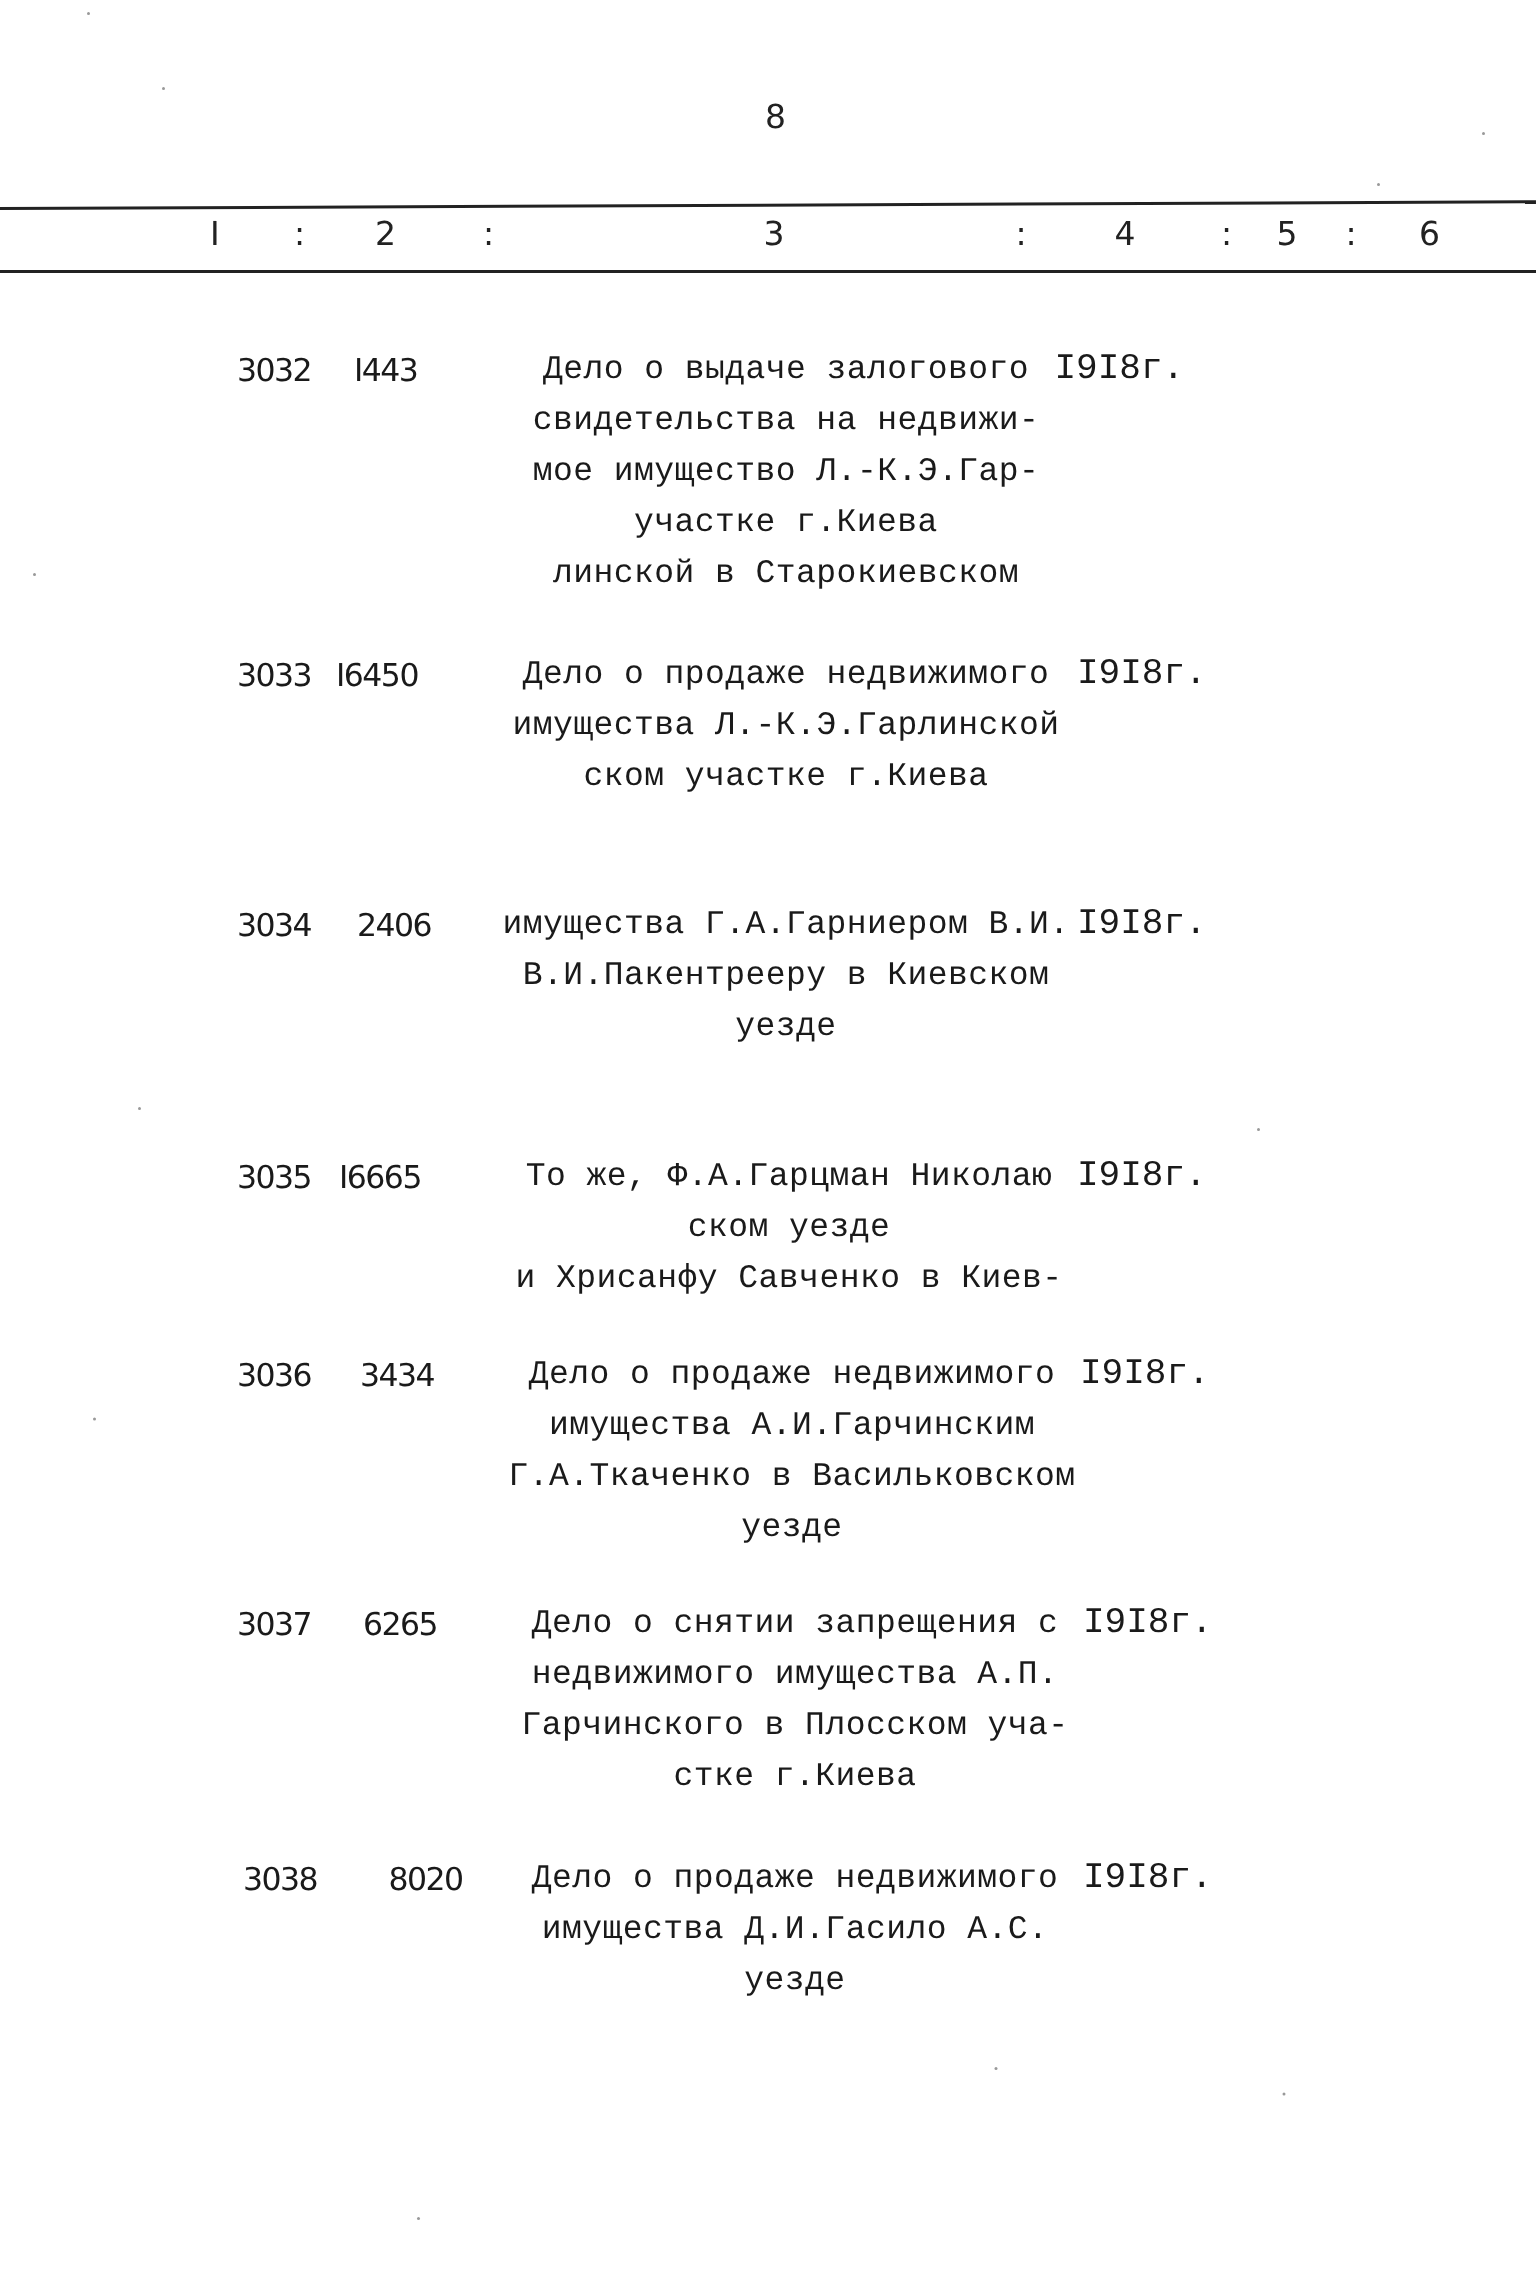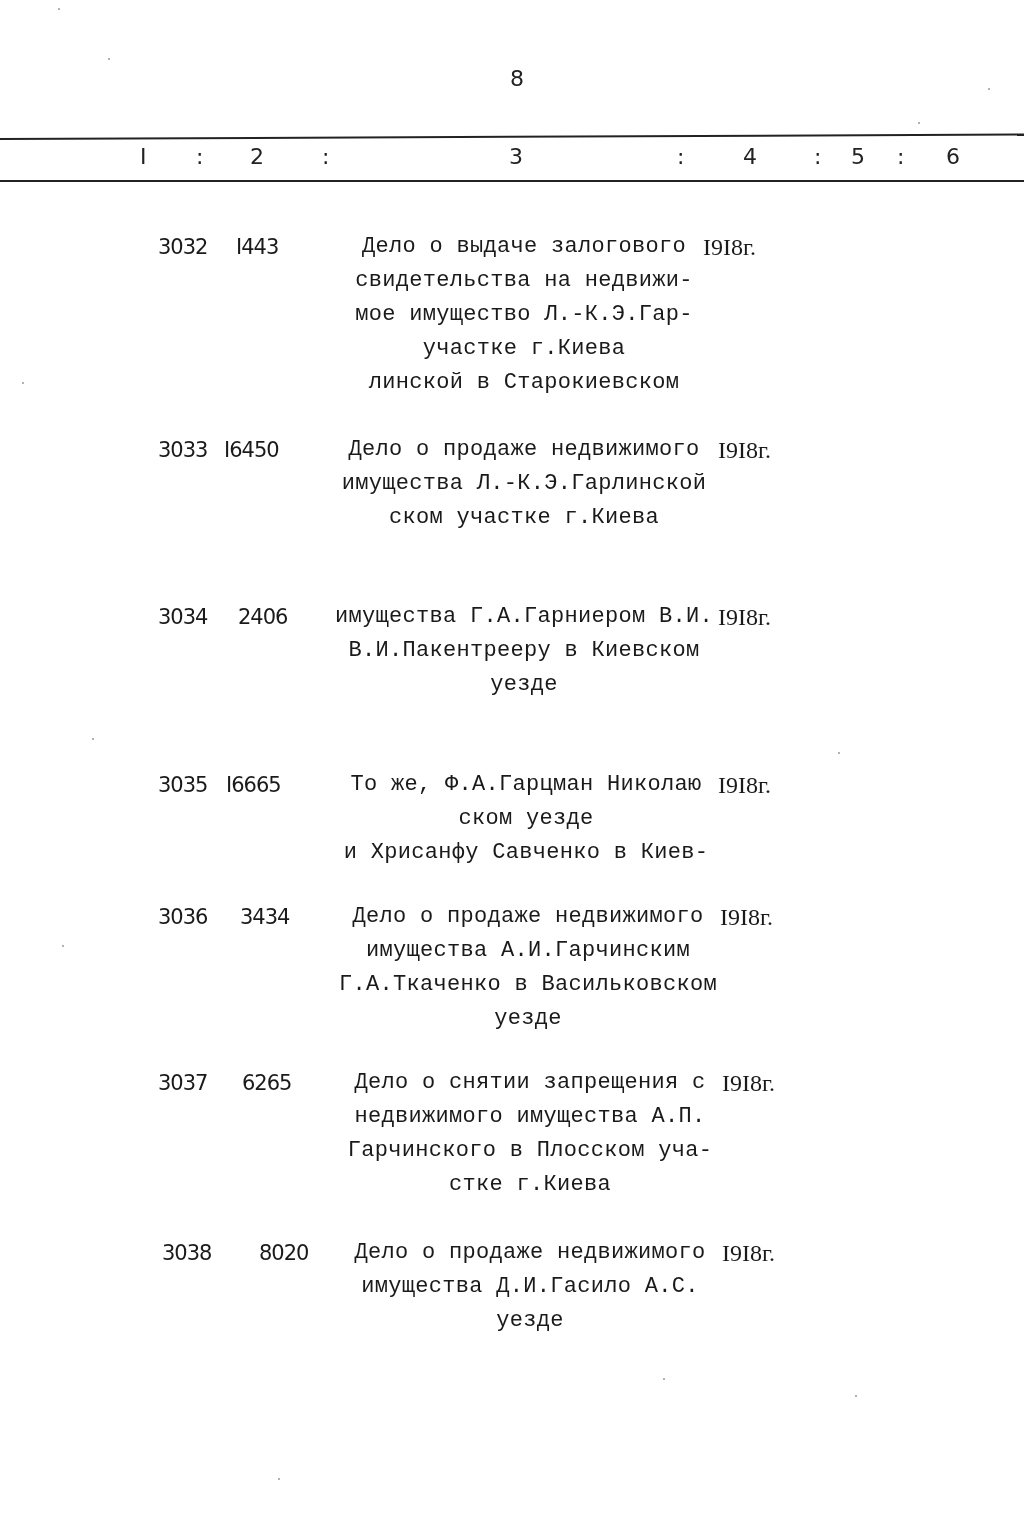--- a/index.html
+++ b/index.html
@@ -18,21 +18,21 @@
   .header-row {
     position: absolute; top: 142px; left: 0; width: 1024px; height: 34px;
     font-family: "DejaVu Sans", sans-serif; font-size: 22px; color: #222;
   }
   .header-row span { position: absolute; top: 2px; }
   .entry { position: absolute; left: 0; width: 1024px; font-size: 22px; line-height: 34px; }
   .entry .col1 { position: absolute; left: 142px; font-family: "DejaVu Sans", sans-serif; font-size: 21px; letter-spacing: -1px; margin-left: 16px; }
   .entry .col2 { position: absolute; font-family: "DejaVu Sans", sans-serif; font-size: 21px; letter-spacing: -1px; }
   .entry .col3 { position: absolute; left: 334px; width: 380px; }
   .entry .col3 div { white-space: pre; height: 34px; letter-spacing: 0.3px; text-align: center; }
-  .entry .col4 { position: absolute; font-family: Liberation Serif, serif; font-size: 24px; }
+  .entry .col4 { position: absolute; font-family: Liberation Mono, monospace; font-size: 24px; }
   .speck { position: absolute; width: 2px; height: 2px; background: #999; border-radius: 1px; }
 </style>
 </head>
 <body>
 
 <div>
 
   <div class="page-number">8</div>
 
   <div class="rule top"></div>

